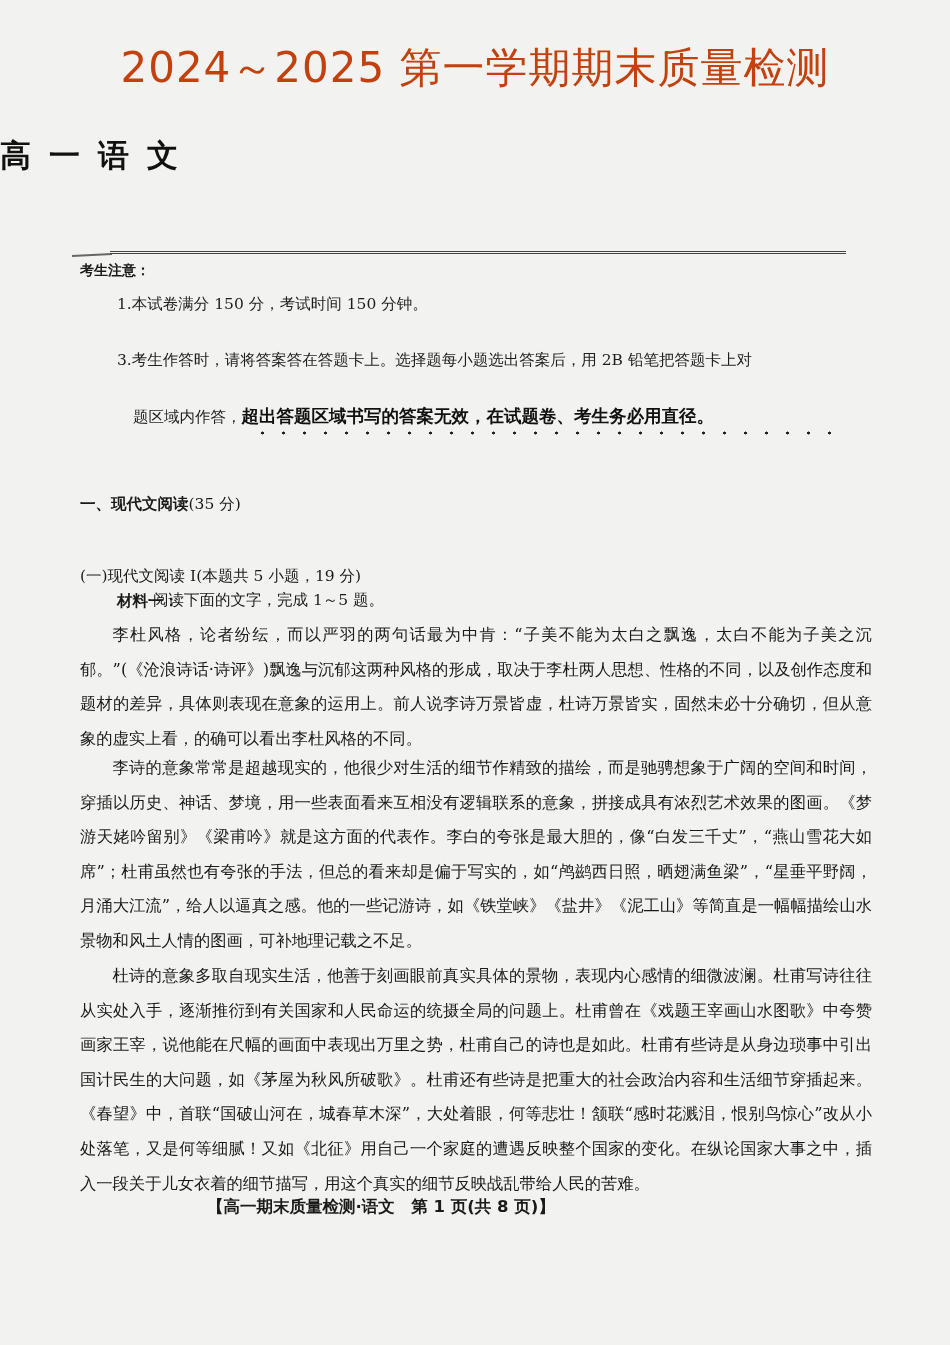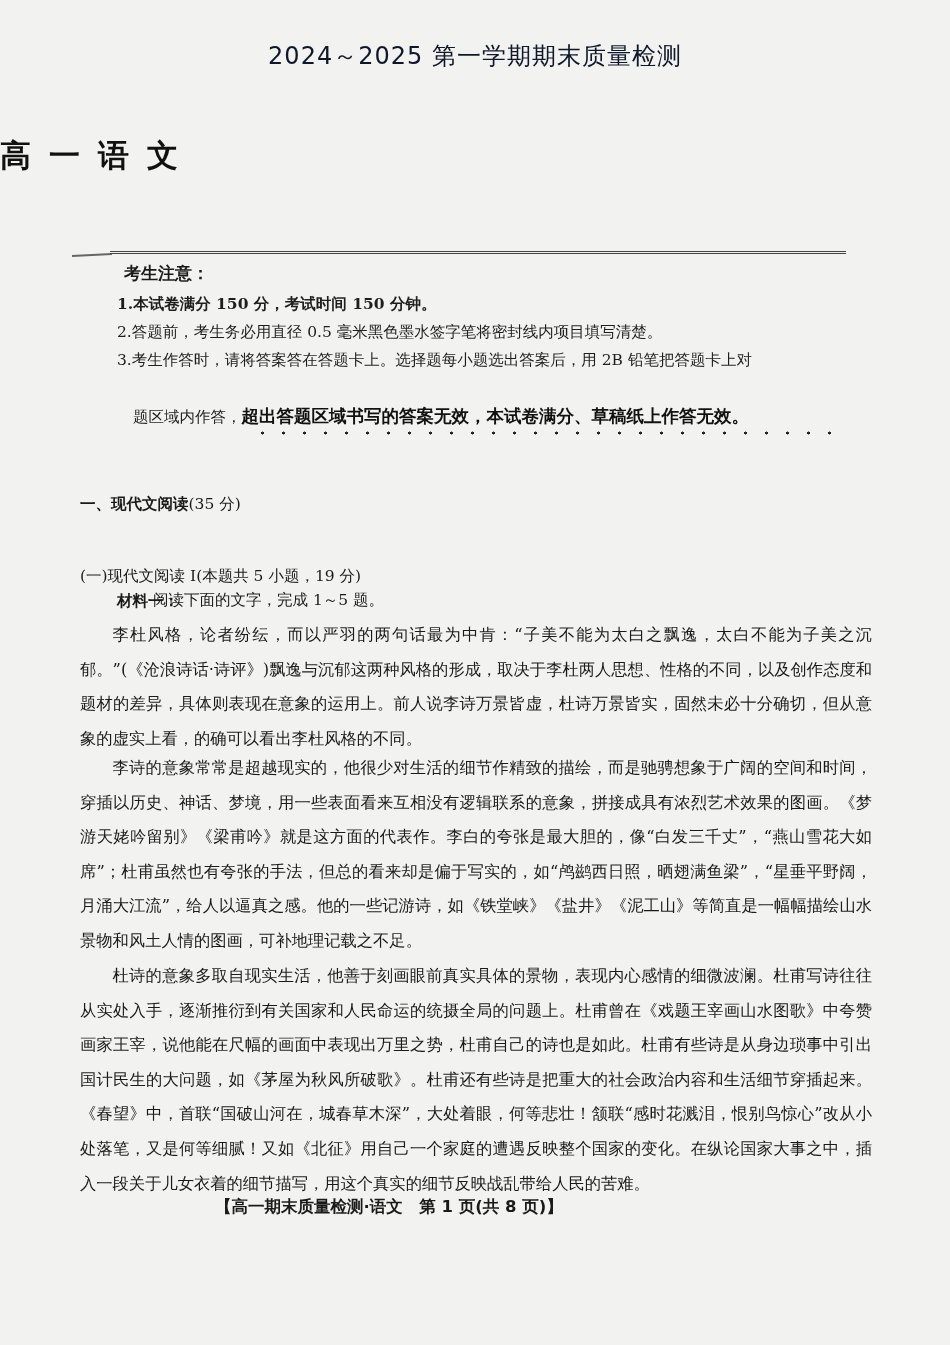--- a/index.html
+++ b/index.html
@@ -6,41 +6,40 @@
   body {
     width: 950px; height: 1345px; overflow: hidden;
     background: #f2f2f0;
     font-family: "DejaVu Serif", "Liberation Serif", serif;
     color: #1a1a1a;
     position: relative;
   }
   .page { position: absolute; left: 0; top: 0; width: 950px; height: 1345px; }
   .title {
     position: absolute; top: 40px; left: 0; width: 950px; text-align: center;
-    font-size: 24px; letter-spacing: 1px; color: #0f172a;
+    font-size: 42px; letter-spacing: 1px; color: #c2410c;
     font-family: "DejaVu Sans", "Liberation Sans", sans-serif;
     font-weight: normal;
   }
   .subject {
     position: absolute; top: 135px; left: 0; width: 950px; text-align: left;
     font-size: 31px; font-weight: bold; letter-spacing: 18px; color: #111;
     font-family: "DejaVu Sans", "Liberation Sans", sans-serif;
   }
   .rule {
     position: absolute; top: 251px; left: 110px; width: 736px; height: 0;
     border-top: 3px double #444;
   }
   .rule-left {
     position: absolute; top: 254px; left: 72px; width: 40px; height: 0;
     border-top: 2px solid #666; transform: rotate(-3deg);
   }
   .notice-head {
-    position: absolute; top: 262px; left: 80px; font-size: 17px; font-weight: bold;
+    position: absolute; top: 262px; left: 80px; font-size: 14px; font-weight: bold;
     font-family: "DejaVu Sans", "Liberation Sans", sans-serif;
-    margin-left: 44px;
   }
   .line {
     position: absolute; font-size: 15.5px; white-space: nowrap; color: #1e1e1e;
   }
   .emph {
     font-family: "DejaVu Sans", "Liberation Sans", sans-serif;
     font-size: 17.5px; font-weight: bold; color: #111;
   }
   .dots {
     position: absolute; top: 430px; left: 252px; width: 580px; height: 6px;
@@ -52,39 +51,37 @@
   }
   .bold-sans { font-family: "DejaVu Sans", "Liberation Sans", sans-serif; font-weight: bold; }
   .para {
     position: absolute; left: 80px; width: 792px; font-size: 16.3px; line-height: 34.6px;
     text-align: justify; text-indent: 2em; color: #1a1a1a;
   }
   .footer {
     position: absolute; top: 1196px; left: 0; width: 762px; text-align: center;
     font-size: 16.5px; font-weight: bold;
     font-family: "DejaVu Sans", "Liberation Sans", sans-serif;
-    margin-left: 8px;
   }
 </style>
 </head>
 <body>
 
 <div class="page">
   <div class="title">2024～2025 第一学期期末质量检测</div>
   <div class="subject">高一语文</div>
 
   <div class="rule-left"></div>
   <div class="rule"></div>
 
   <div class="notice-head">考生注意：</div>
-  <div class="line" style="top:294px;left:117px;font-weight:bold;">1.本试卷满分 150 分，考试时间 150 分钟。</div>
-  <div class="line" style="top:322px;left:117px;">2.答题前，考生务必用直径 0.5 毫米黑色墨水签字笔将密封线内项目填写清楚。</div>
+  <div class="line" style="top:294px;left:117px;">1.本试卷满分 150 分，考试时间 150 分钟。</div>
   <div class="line" style="top:350px;left:117px;">3.考生作答时，请将答案答在答题卡上。选择题每小题选出答案后，用 2B 铅笔把答题卡上对</div>
   <div class="line" style="top:404px;left:133px;">
-    <span>题区域内作答，</span><span class="emph">超出答题区域书写的答案无效，本试卷满分、草稿纸上作答无效。</span>
+    <span>题区域内作答，</span><span class="emph">超出答题区域书写的答案无效，在试题卷、考生务必用直径。</span>
   </div>
   <div class="dots"></div>
 
   <div class="section-head" style="top:494px;left:80px;">
     <span class="bold-sans">一、现代文阅读</span><span>(35 分)</span>
   </div>
   <div class="section-head" style="top:525px;left:80px;margin-top:41px;">(一)现代文阅读 I(本题共 5 小题，19 分)</div>
   <div class="section-head" style="top:590px;left:117px;margin-left:36px;">阅读下面的文字，完成 1～5 题。</div>
   <div class="section-head bold-sans" style="top:591px;left:117px;text-align:right;">材料一：</div>
 

